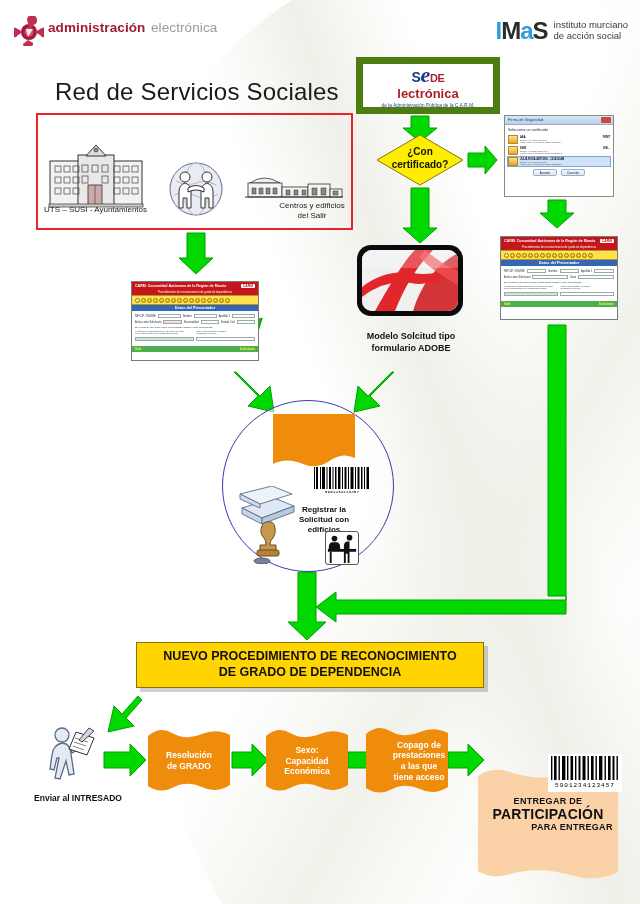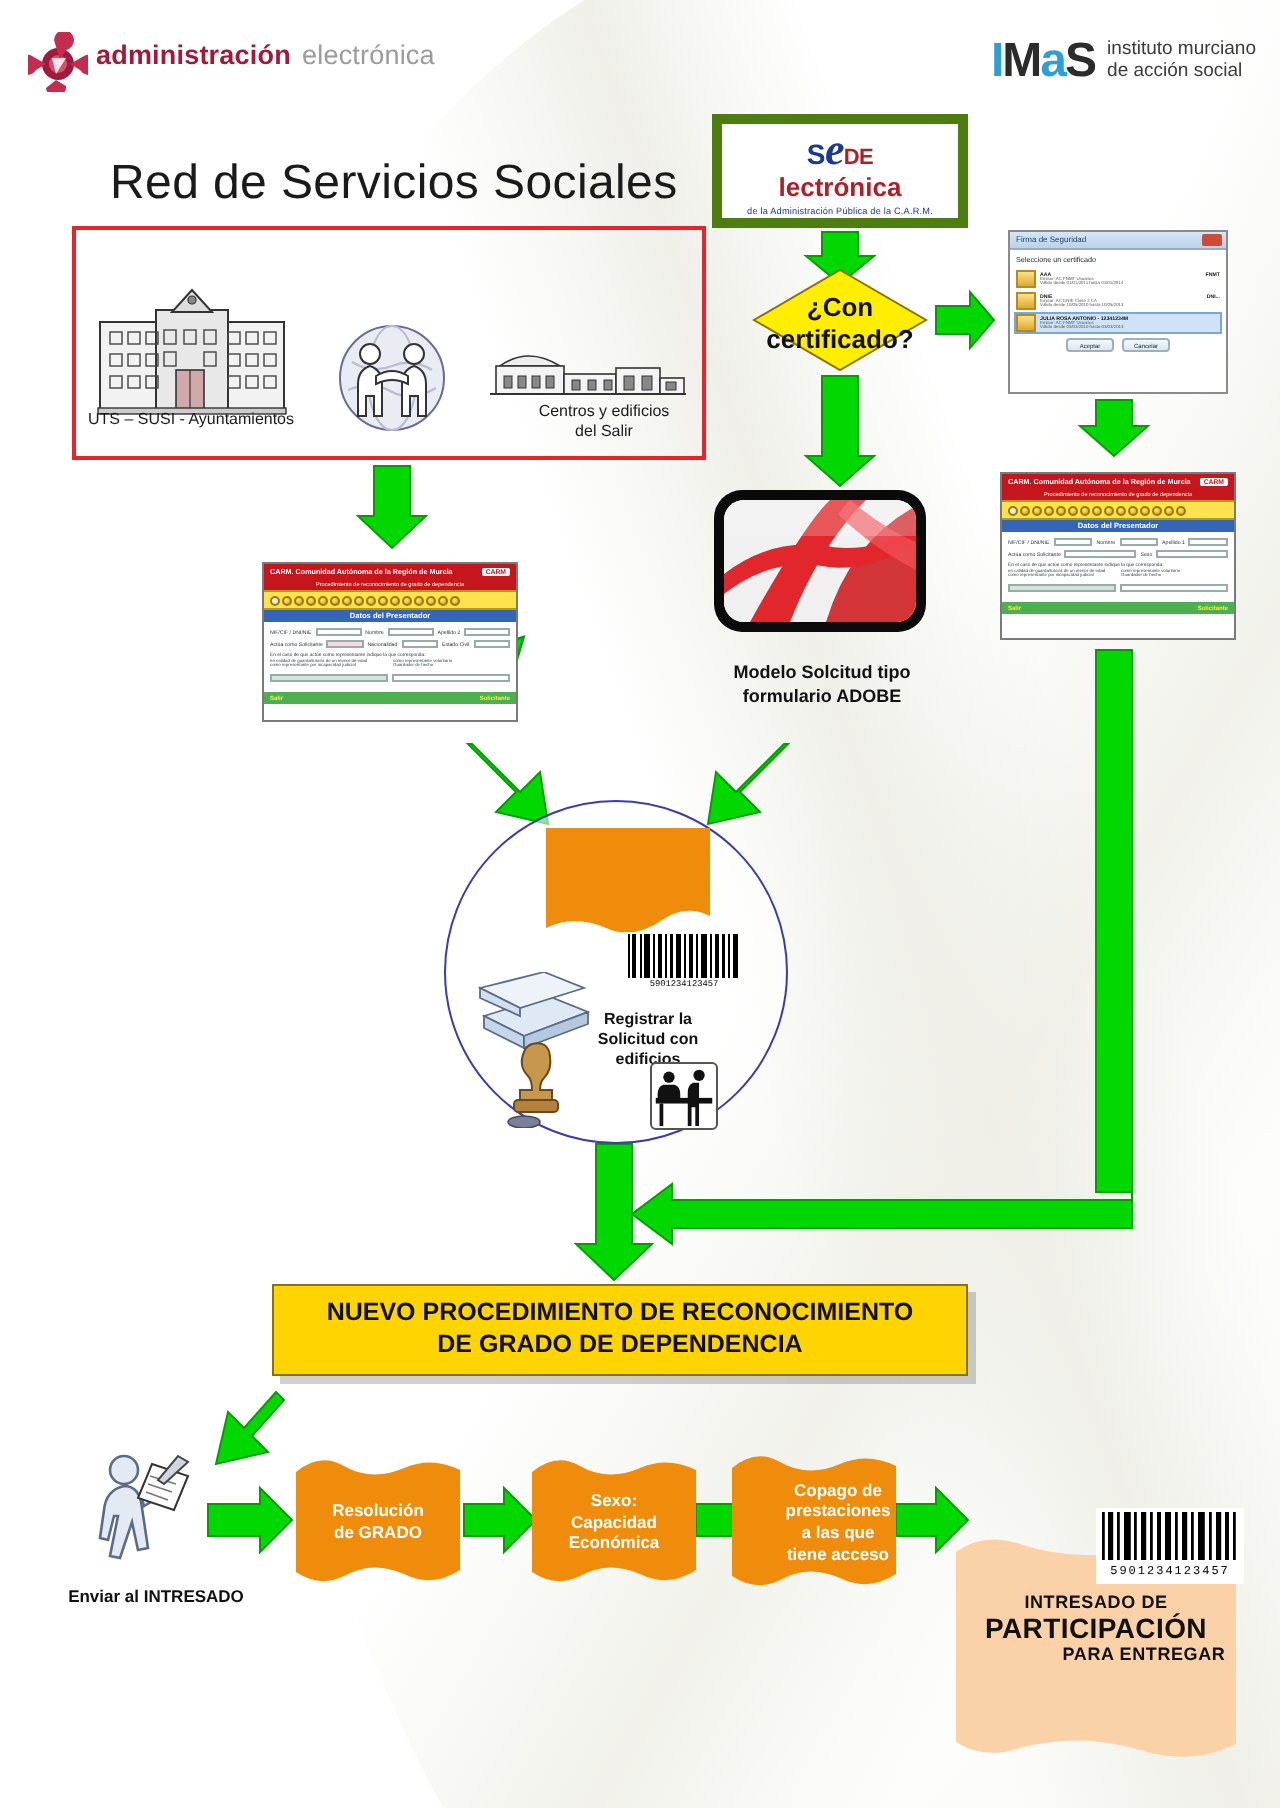--- a/index.html
+++ b/index.html
@@ -69,43 +69,43 @@
   #red-box {
     position:absolute; left:36px; top:113px; width:317px; height:117px;
     border:2px solid #e8242a; background:transparent;
   }
   .bld { position:absolute; }
   #bld-uts { left:10px; top:28px; }
   #lbl-uts { position:absolute; left:6px; top:90px; font-size:8px; color:#1a1a1a; white-space:nowrap;}
   #lbl-asoc { position:absolute; left:94px; top:22px; width:140px; text-align:center; font-size:8px; color:#1a1a1a; line-height:1.3;}
   #icon-asoc { position:absolute; left:130px; top:46px; width:56px; height:56px; }
   #bld-imas { position:absolute; left:206px; top:56px; }
-  #lbl-imas { position:absolute; left:204px; top:86px; width:120px; text-align:center; font-size:8px; color:#1a1a1a; line-height:1.3;}
+  #lbl-imas { position:absolute; left:214px; top:86px; width:120px; text-align:center; font-size:8px; color:#1a1a1a; line-height:1.3;}
 
   
   #sede-box {
-    position:absolute; left:356px; top:57px; width:128px; height:57px;
-    background:#ffffff; border:5px solid #4d7c0f;
+    position:absolute; left:356px; top:57px; width:144px; height:57px;
+    background:#ffffff; border:7px solid #4d7c0f;
     display:flex; align-items:center; justify-content:center;
   }
   #sede-inner { text-align:center; position:relative; width:118px; }
   #sede-inner .l1 { font-size:14px; font-weight:bold; color:#1b3a8f; letter-spacing:-.3px; line-height:1;}
   #sede-inner .e { color:#1b3a8f; font-size:22px; font-style:italic; font-family:"Liberation Serif", serif;}
   #sede-inner .de { color:#b01e28; font-size:11px; font-weight:bold;}
   #sede-inner .lect { color:#b01e28; font-size:13px; font-weight:bold;}
   #sede-inner .l3 { font-size:4.6px; color:#1b3a8f; margin-top:2px; letter-spacing:.1px;}
 
   
   #diamond-wrap { position:absolute; left:376px; top:134px; width:88px; height:52px; }
   #diamond-wrap .dia {
     position:absolute; left:0; top:0; width:88px; height:52px;
   }
   #diamond-label {
     position:absolute; left:0; top:12px; width:88px; text-align:center;
-    font-size:13px; font-weight:bold; color:#111; line-height:1.25;
+    font-size:10px; font-weight:bold; color:#111; line-height:1.25;
   }
 
   
   .winshot { position:absolute; background:#fff; border:1px solid #8a8a8a; overflow:hidden; }
   .win-tb { height:9px; background:linear-gradient(#d6e6f6,#b9d2ec); border-bottom:1px solid #9ab; position:relative;}
   .win-tb .ttl { position:absolute; left:3px; top:0.5px; font-size:4px; color:#1a3a5a;}
   .win-tb .cbtn { position:absolute; right:2px; top:1px; width:10px; height:6px; background:#d04a3a; border-radius:1px;}
   .win-body { padding:3px; }
   .win-row { display:flex; align-items:center; gap:2px; margin-bottom:2px; }
   .win-ico { width:10px; height:9px; background:linear-gradient(#ffe08a,#e0a82e); border:1px solid #b58a1e; flex:0 0 auto;}
@@ -683,18 +683,18 @@
       <rect x="51" y="2" width="3.4" height="24"></rect>
         <rect x="56.5" y="2" width="1.4" height="24"></rect>
       <rect x="60" y="2" width="2.6" height="24"></rect>
         <rect x="64.5" y="2" width="2" height="24"></rect>
       <rect x="68.5" y="2" width="1.4" height="24"></rect>
     </g>
     <text x="37" y="33" font-size="6" font-family="'Liberation Mono', monospace" text-anchor="middle" letter-spacing="1" fill="#000">5901234123457</text>
   </svg>
 
   <div id="doc-final-text">
-    <div class="l1">INTRESADO DE</div>
+    <div class="l1">ENTREGAR DE</div>
     <div class="l2">PARTICIPACIÓN</div>
     <div class="l3">PARA ENTREGAR</div>
   </div>
 
 </div>
 
 </body></html>

